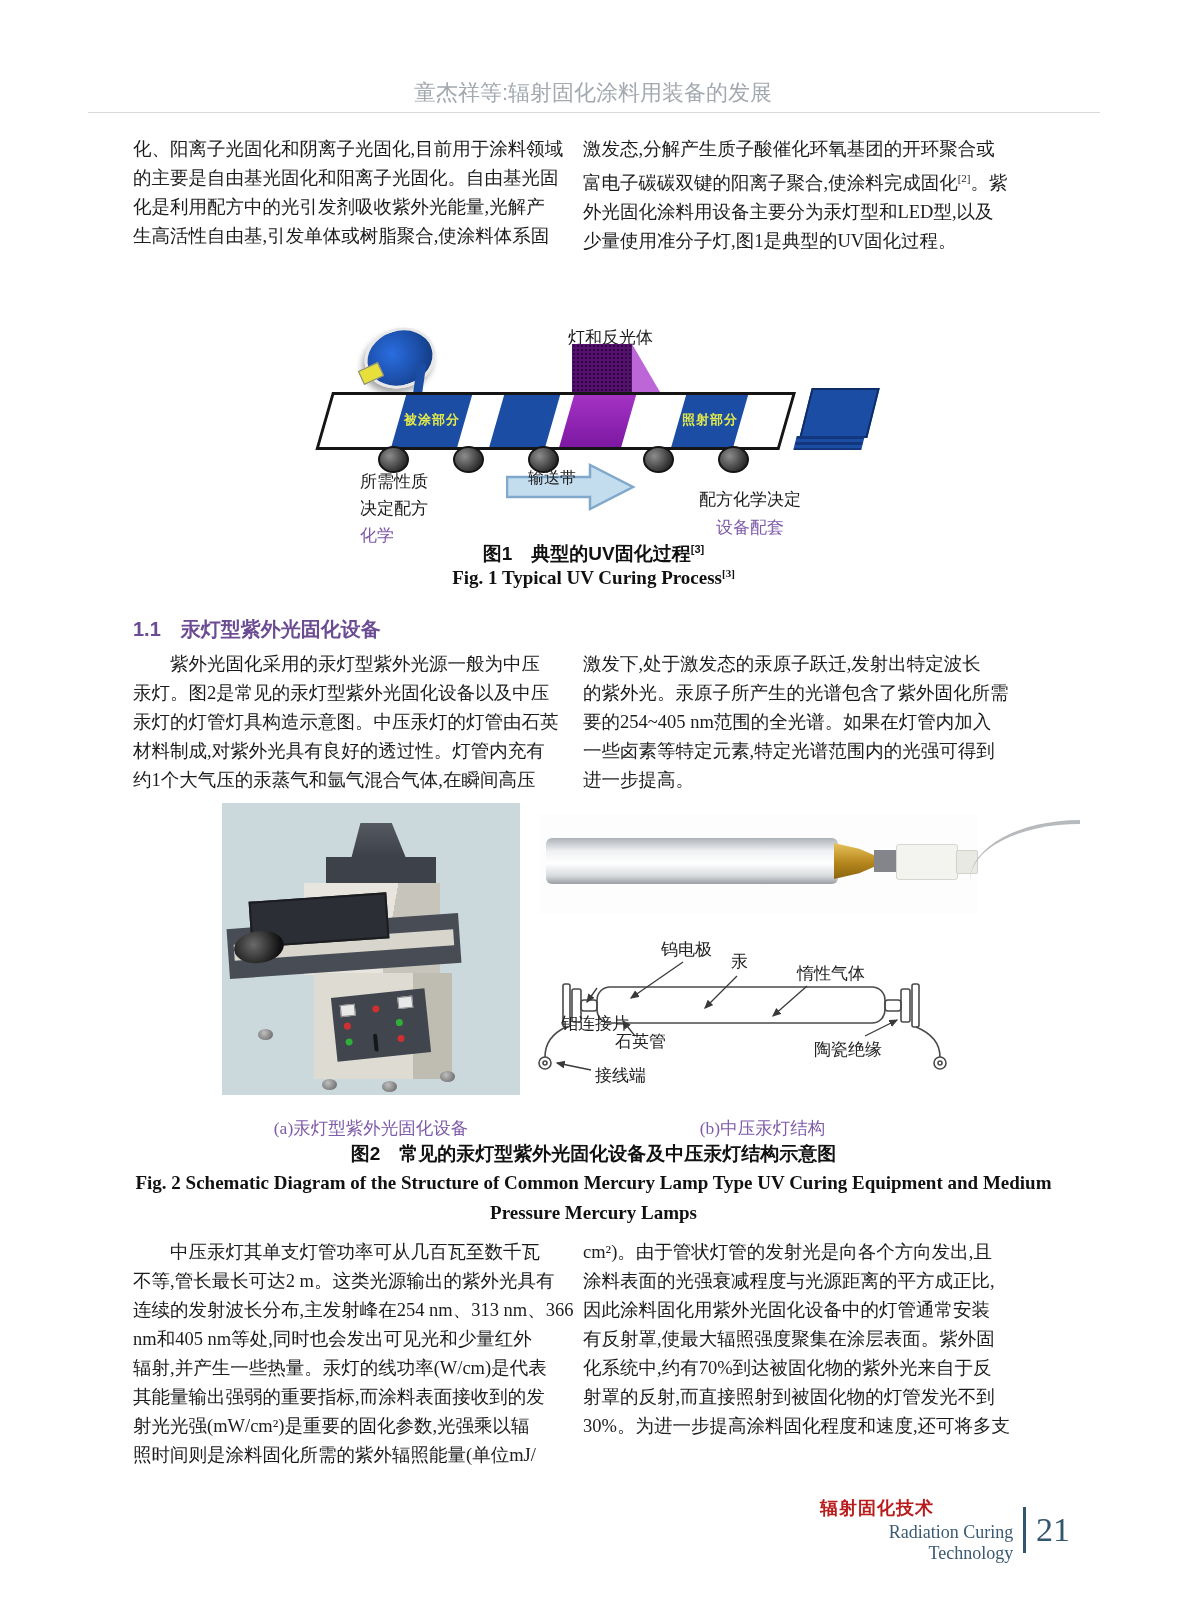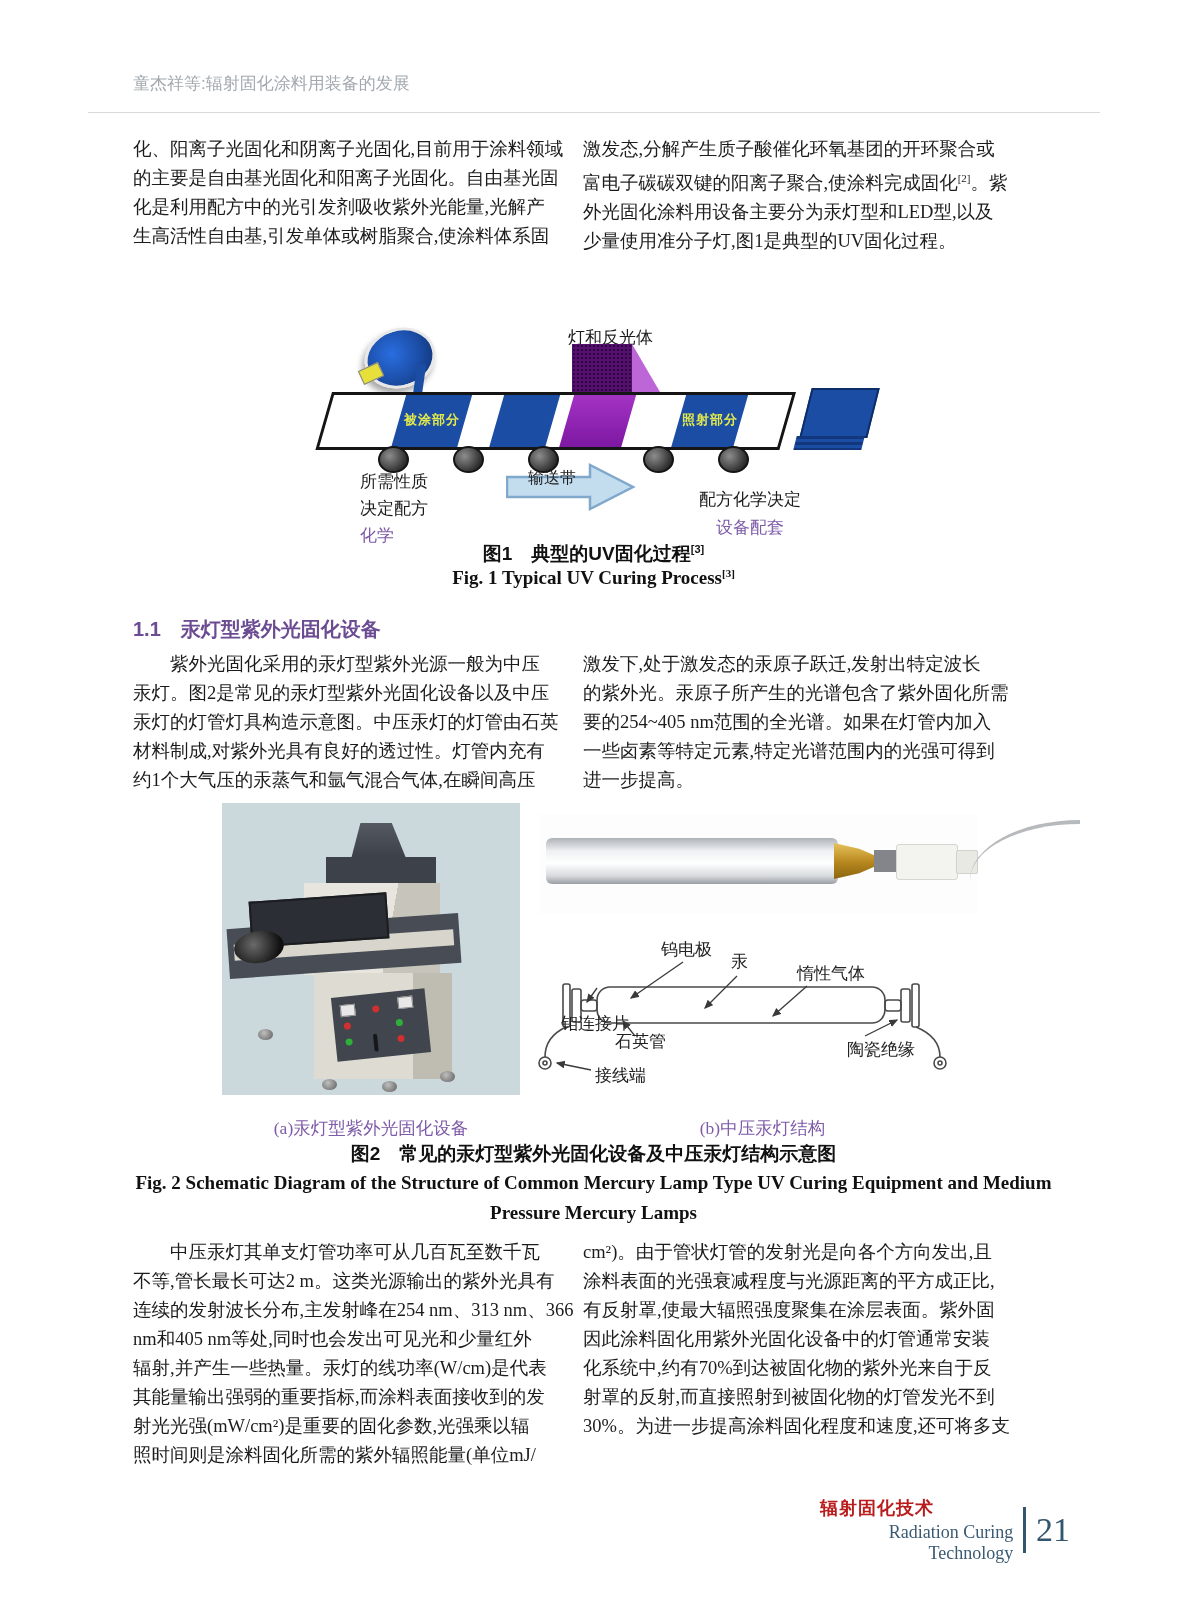--- a/index.html
+++ b/index.html
@@ -1,22 +1,22 @@
 <!DOCTYPE html>
 <html><head>
 <meta charset="utf-8">
 <style>
   html,body{margin:0;padding:0;background:#ffffff;}
   .page{position:relative;width:1187px;height:1600px;background:#fff;overflow:hidden;
         font-family:"Liberation Serif",serif;color:#1c1c1c;}
   .line{font-size:18.5px;line-height:29px;white-space:nowrap;}
   sup{font-size:11px;}
   
-  .hdr{position:absolute;left:133px;top:72px;width:920px;text-align:left;
-       font-family:"Liberation Sans",sans-serif;font-size:17px;color:#a3a9af;}
+  .hdr{position:absolute;left:133px;top:78px;width:920px;text-align:center;
+       font-family:"Liberation Sans",sans-serif;font-size:22px;color:#a3a9af;}
   .hdr-rule{position:absolute;left:88px;top:112px;width:1012px;height:1px;background:#d9d9d9;}
   
   .colL{position:absolute;left:133px;width:445px;}
   .colR{position:absolute;left:583px;width:470px;}
   
   #fig1{position:absolute;left:310px;top:316px;width:750px;height:230px;}
   .f1-lamp-label{position:absolute;left:258px;top:10px;font-size:17px;}
   .belt{position:absolute;left:22px;top:76px;width:458px;height:52px;background:#fff;
         border:3px solid #151515;transform:skewX(-16deg);transform-origin:left top;}
   .bp{position:absolute;top:0;height:100%;background:#1b4da5;}
@@ -262,21 +262,21 @@
           <line x1="100" y1="110" x2="88" y2="95"></line>
           <line x1="330" y1="110" x2="362" y2="94"></line>
           <line x1="56" y1="144" x2="22" y2="137"></line>
         </g>
       </svg>
       <div class="lbl" style="left:26px;top:46px;margin-top:40px;">钼连接片</div>
       <div class="lbl" style="left:126px;top:12px;">钨电极</div>
       <div class="lbl" style="left:196px;top:24px;">汞</div>
       <div class="lbl" style="left:262px;top:36px;">惰性气体</div>
       <div class="lbl" style="left:80px;top:104px;">石英管</div>
-      <div class="lbl" style="left:312px;top:112px;">陶瓷绝缘</div>
+      <div class="lbl" style="left:279px;top:112px;">陶瓷绝缘</div>
       <div class="lbl" style="left:60px;top:138px;">接线端</div>
     </div>
 
     <div class="subcap" style="left:222px;width:298px;">(a)汞灯型紫外光固化设备</div>
     <div class="subcap" style="left:535px;width:455px;">(b)中压汞灯结构</div>
   </div>
 
   <div class="figcap-zh" style="top:1141px;">图2　常见的汞灯型紫外光固化设备及中压汞灯结构示意图</div>
   <div class="figcap-en" style="top:1172px;">Fig. 2  Schematic Diagram of the Structure of Common Mercury Lamp Type UV Curing Equipment and Medium</div>
   <div class="figcap-en" style="top:1202px;">Pressure Mercury Lamps</div>
@@ -287,22 +287,22 @@
     <div class="line">连续的发射波长分布,主发射峰在254 nm、313 nm、366</div>
     <div class="line">nm和405 nm等处,同时也会发出可见光和少量红外</div>
     <div class="line">辐射,并产生一些热量。汞灯的线功率(W/cm)是代表</div>
     <div class="line">其能量输出强弱的重要指标,而涂料表面接收到的发</div>
     <div class="line">射光光强(mW/cm²)是重要的固化参数,光强乘以辐</div>
     <div class="line">照时间则是涂料固化所需的紫外辐照能量(单位mJ/</div>
   </div>
   <div class="colR" style="top:1238px;">
     <div class="line">cm²)。由于管状灯管的发射光是向各个方向发出,且</div>
     <div class="line">涂料表面的光强衰减程度与光源距离的平方成正比,</div>
+    <div class="line">因此涂料固化用紫外光固化设备中的灯管通常安装</div>
     <div class="line">有反射罩,使最大辐照强度聚集在涂层表面。紫外固</div>
-    <div class="line">因此涂料固化用紫外光固化设备中的灯管通常安装</div>
     <div class="line">化系统中,约有70%到达被固化物的紫外光来自于反</div>
     <div class="line">射罩的反射,而直接照射到被固化物的灯管发光不到</div>
     <div class="line">30%。为进一步提高涂料固化程度和速度,还可将多支</div>
   </div>
 
   <div class="footer">
     <div>
       <div class="f-zh">辐射固化技术</div>
       <div class="f-en">Radiation Curing Technology</div>
     </div>

